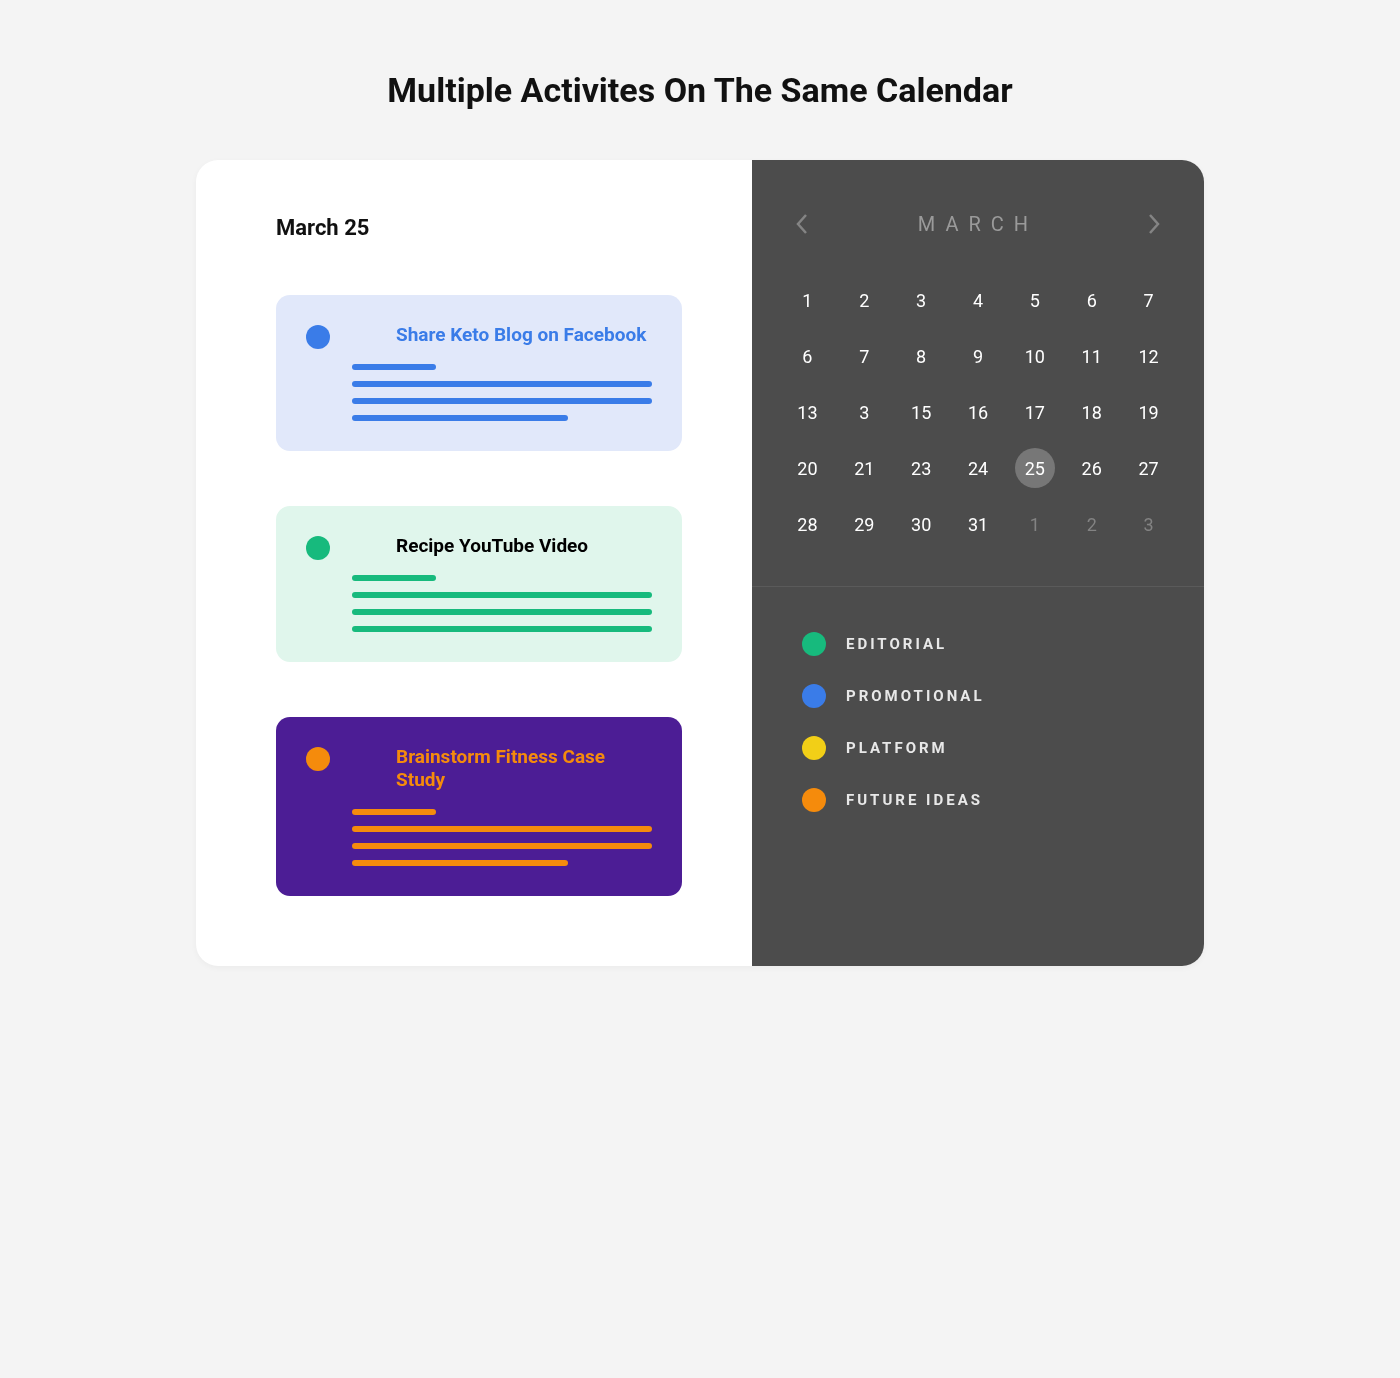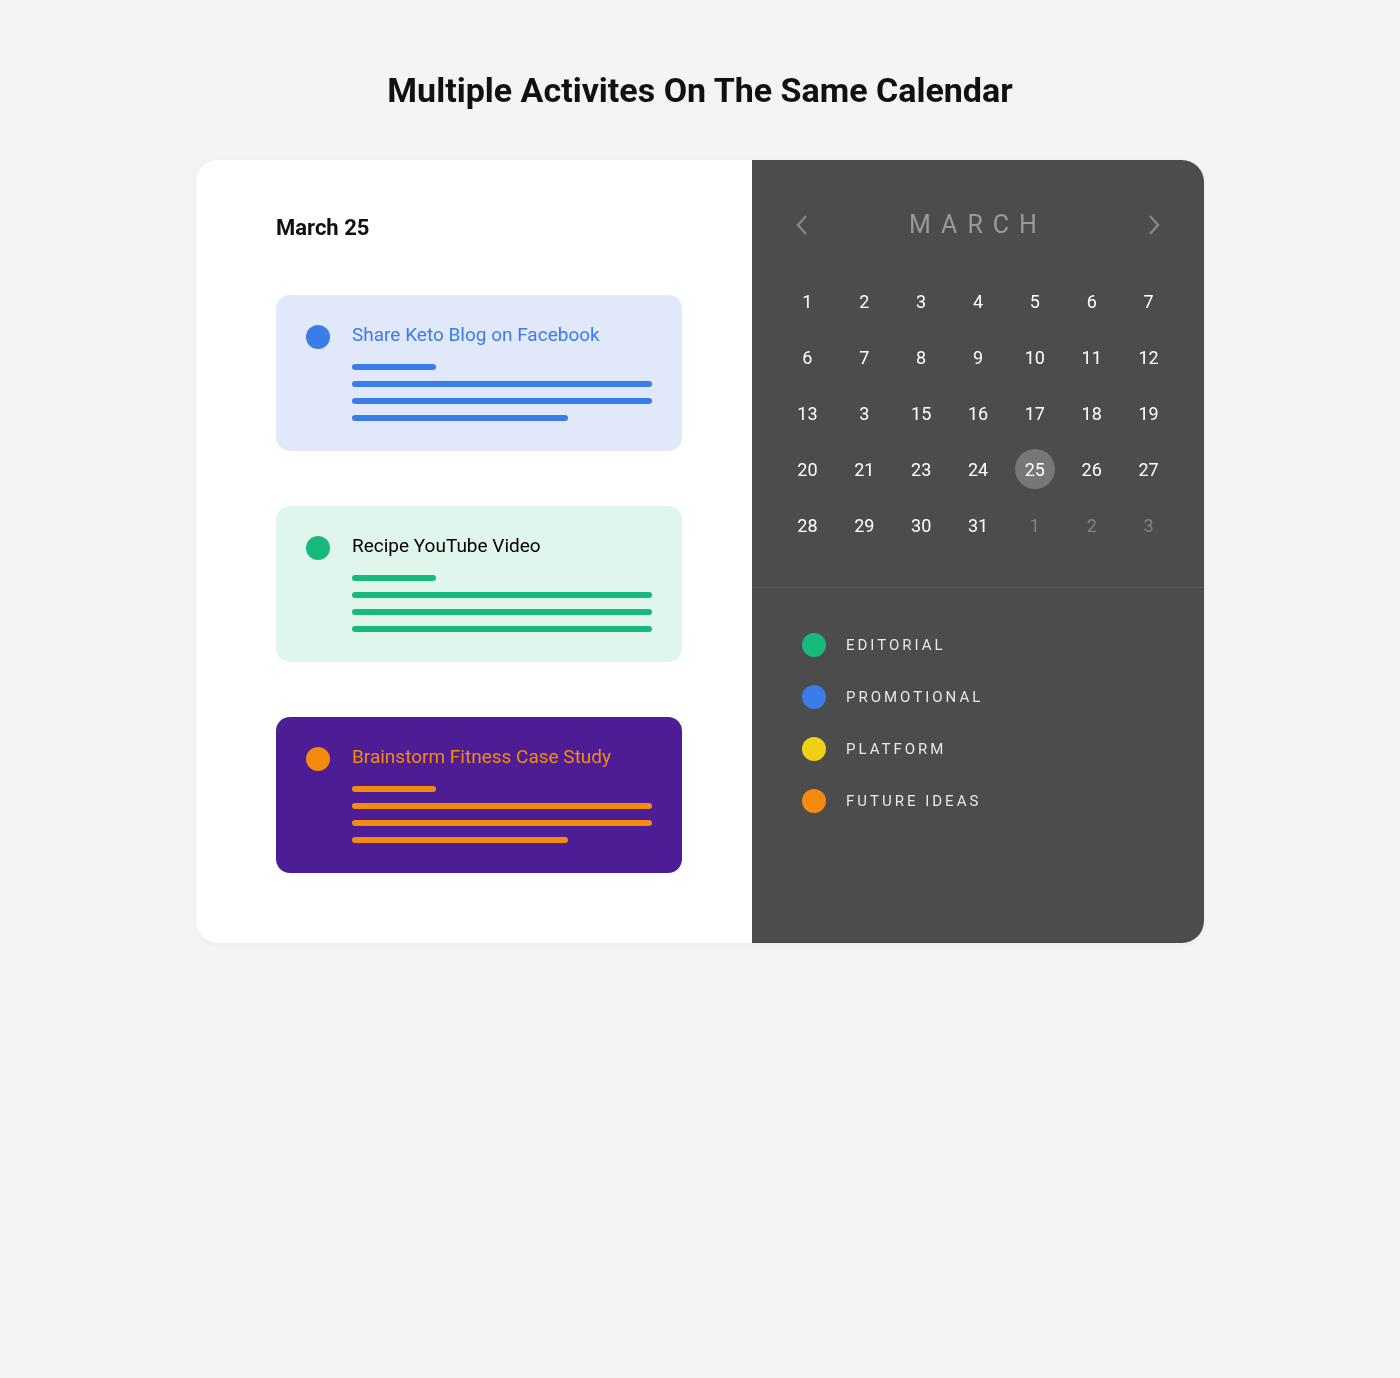--- a/index.html
+++ b/index.html
@@ -48,22 +48,23 @@
   .activity-dot {
     width: 24px;
     height: 24px;
     border-radius: 50%;
     flex-shrink: 0;
     margin-top: 2px;
   }
   .activity-body { flex: 1; }
   .activity-title {
     font-size: 19px;
-    font-weight: 400;
+    font-weight: 700;
     margin-bottom: 18px;
+    margin-left: 44px;
   }
   .skel-lines .skel {
     height: 6px;
     border-radius: 3px;
     margin-bottom: 11px;
   }
   .skel-lines .skel:last-child { margin-bottom: 0; }
   .skel.short { width: 28%; }
   .skel.mid   { width: 72%; }
   .skel.long  { width: 100%; }
@@ -98,21 +99,21 @@
     width: 16px;
     height: 28px;
     cursor: pointer;
     display: flex;
     align-items: center;
     justify-content: center;
   }
   .chev svg { stroke: #848484; stroke-width: 2.5; fill: none; }
   .month-label {
     letter-spacing: 10px;
-    font-size: 25px;
+    font-size: 20px;
     color: #9a9a9a;
     font-weight: 400;
   }
   .cal-grid {
     display: grid;
     grid-template-columns: repeat(7, 1fr);
     gap: 12px 6px;
     padding: 20px 30px 40px 30px;
   }
   .day {
@@ -139,20 +140,21 @@
   .divider {
     height: 1px;
     background: #5a5a5a;
     width: 100%;
   }
   .legend {
     padding: 45px 45px 60px 50px;
     display: flex;
     flex-direction: column;
     gap: 28px;
+    font-weight: bold;
   }
   .legend-item {
     display: flex;
     align-items: center;
     gap: 20px;
   }
   .legend-dot {
     width: 24px;
     height: 24px;
     border-radius: 50%;

